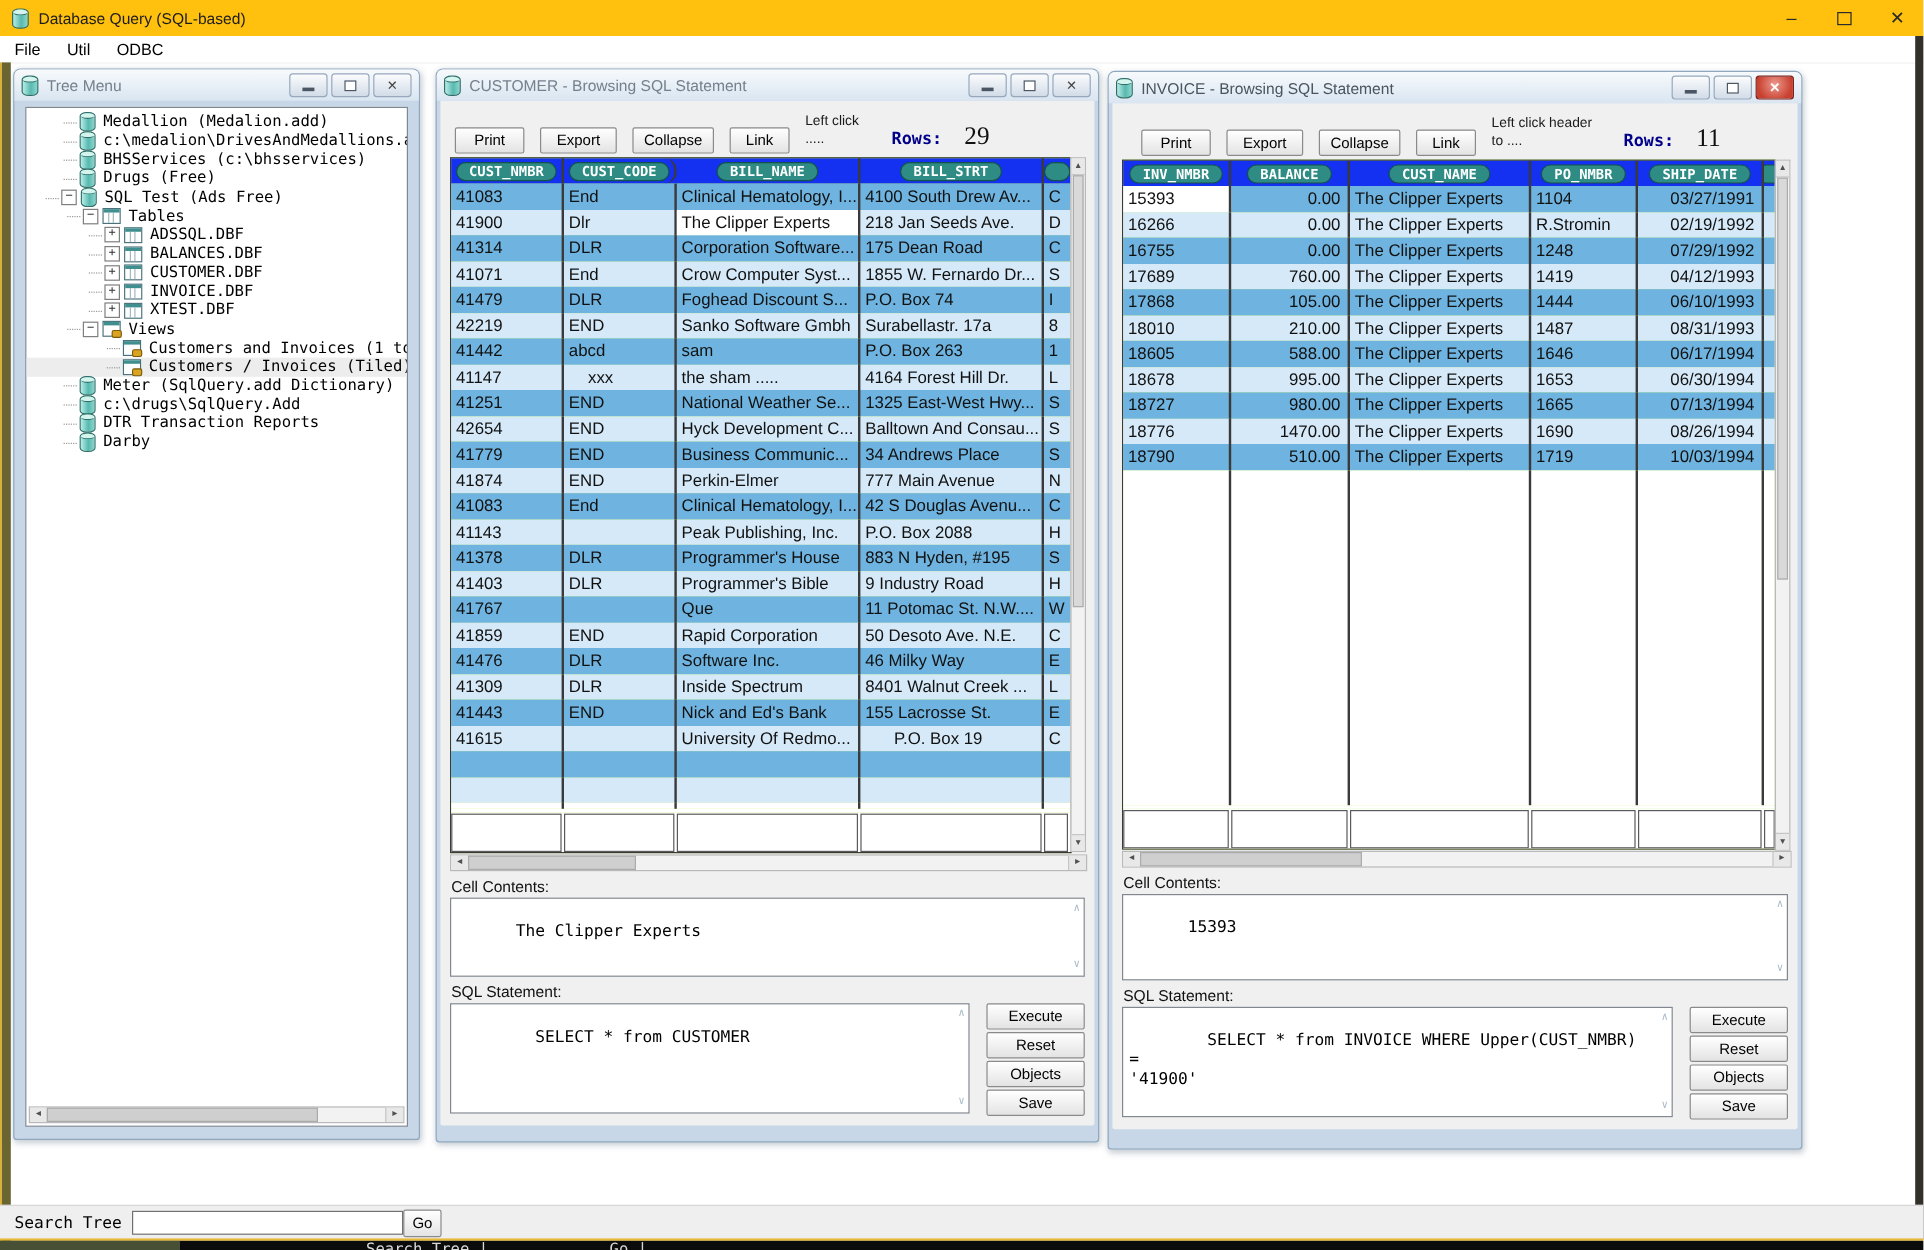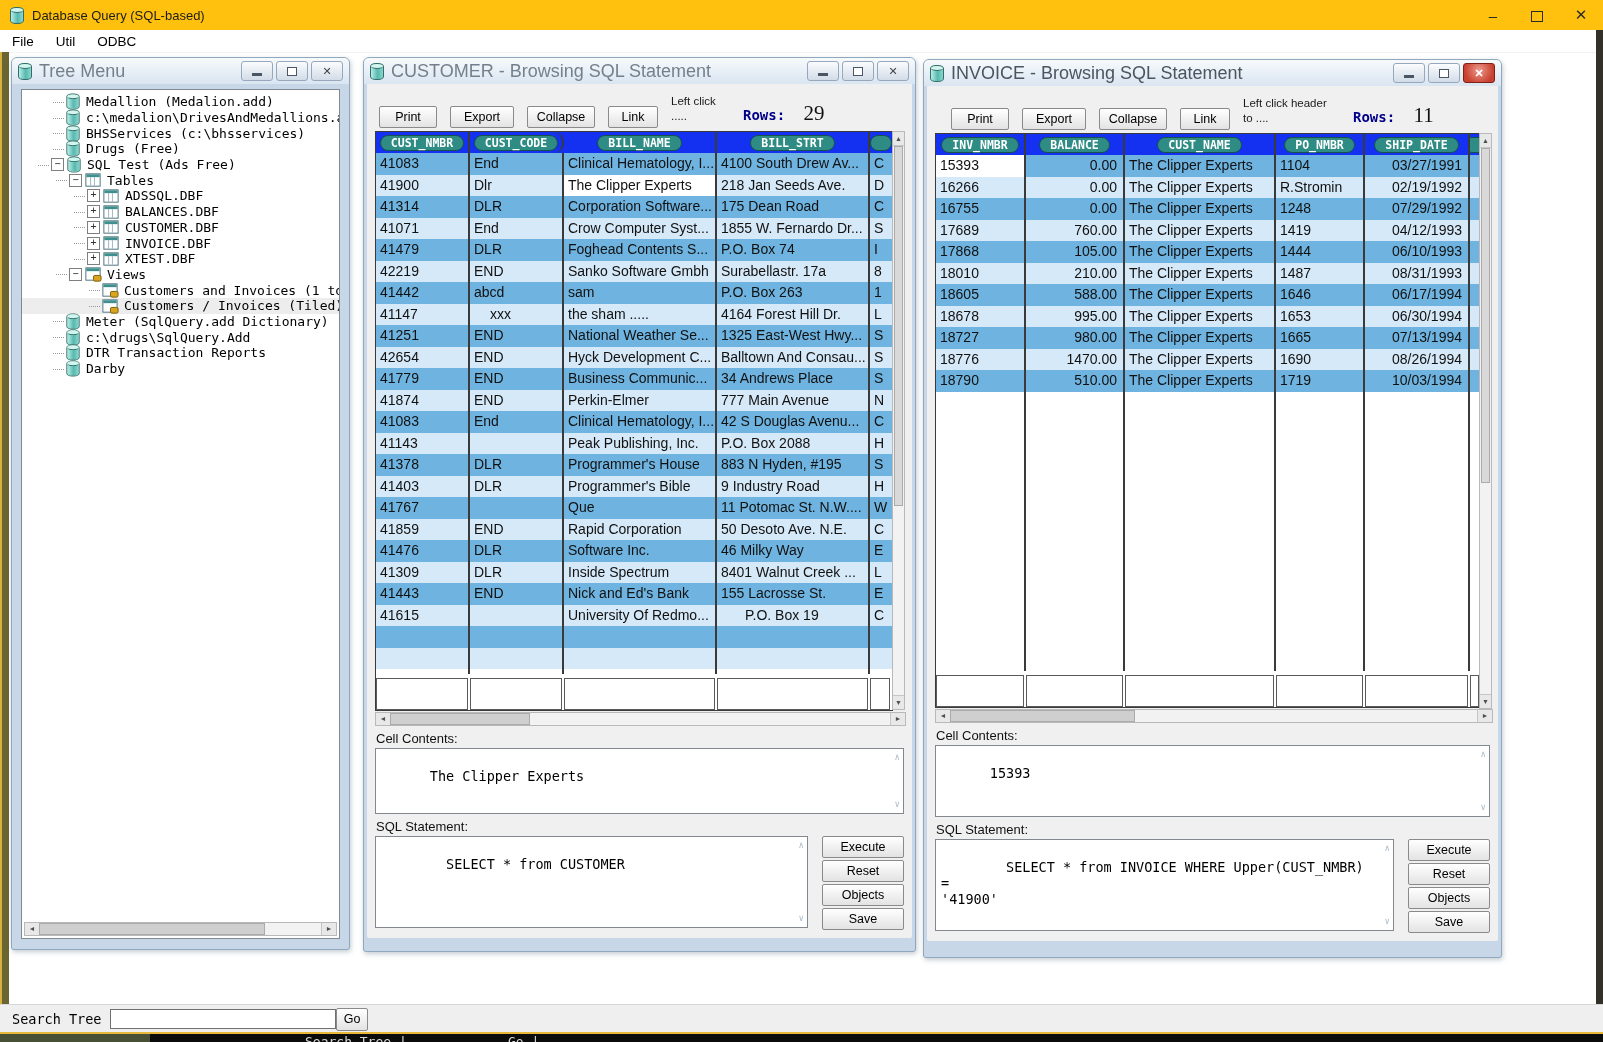--- a/index.html
+++ b/index.html
@@ -12,21 +12,21 @@
   .titlebar .sp{flex:1;}
   .winctl{width:44px;text-align:center;color:#2b2b2b;font-size:15px;cursor:default;}
   .winctl .sqg{display:inline-block;width:10px;height:9px;border:1.5px solid #2b2b2b;vertical-align:middle;}
   .menubar{position:absolute;left:0;top:30px;width:1603px;height:22px;background:#fff;display:flex;align-items:center;gap:22px;padding-left:12px;font-size:13.5px;color:#000;border-bottom:1px solid #f2f2f2;}
   .edge-left{position:absolute;left:0;top:52px;bottom:0;width:9px;background:linear-gradient(90deg,#d8b13c 0 2px,#6a6531 2px);}
   .edge-right{position:absolute;right:0;top:30px;height:1003px;width:7px;background:#33302a;}
 
   
   .win{position:absolute;background:#C7D7E7;border:1px solid #8FA8BE;border-radius:6px 6px 3px 3px;box-shadow:1px 2px 5px rgba(90,110,130,.35);}
   .caption{height:26px;display:flex;align-items:center;padding:0 6px;background:linear-gradient(#F7FAFC,#D9E5F1);border-radius:5px 5px 0 0;}
-  .ctitle{font-size:18px;color:#75808d;margin-left:7px;white-space:nowrap;overflow:hidden;flex:1;}
+  .ctitle{font-size:13px;color:#75808d;margin-left:7px;white-space:nowrap;overflow:hidden;flex:1;}
   .cbtn{width:30px;height:18px;margin-left:3px;border:1px solid #98A8BC;border-radius:3px;background:linear-gradient(#FBFCFD,#D2DCE8);display:flex;align-items:center;justify-content:center;font-size:11px;color:#444;}
   .cbtn .bar{width:10px;height:3px;background:#4a5664;margin-top:7px;}
   .cbtn .rst{width:8px;height:7px;border:1px solid #4a5664;background:#fff;}
   .cbtn.red{background:radial-gradient(circle at 50% 35%,#ED9A8E,#C8402F 75%);border-color:#7E2018;color:#fff;font-weight:bold;}
   .wbody{background:#F0F0F0;margin:0 3px 3px;border-radius:0 0 2px 2px;padding:4px 8px 8px;position:relative;}
 
   
   .icon-db{display:inline-block;width:12px;height:15px;background:linear-gradient(90deg,#B9EDE6,#58B9B0 55%,#8AD6CD);border:1px solid #2F6F68;border-radius:6px/3.5px;position:relative;}
   .icon-db::before{content:"";position:absolute;left:0;right:0;top:0;height:4px;background:#D4F4EE;border-bottom:1px solid #2F6F68;border-radius:50%;}
   .icon-table{display:inline-block;width:14px;height:12px;background:#fff;border:1px solid #47707A;position:relative;}
@@ -309,21 +309,21 @@
           <div class="g-row b">
             <div class="g-cell" style="width: 94px;">41071</div>
             <div class="g-cell" style="width: 94px;">End</div>
             <div class="g-cell" style="width: 153px;">Crow Computer Syst...</div>
             <div class="g-cell" style="width: 153px;">1855 W. Fernardo Dr...</div>
             <div class="g-cell" style="width: 22px;">S</div>
           </div>
           <div class="g-row a">
             <div class="g-cell" style="width: 94px;">41479</div>
             <div class="g-cell" style="width: 94px;">DLR</div>
-            <div class="g-cell" style="width: 153px;">Foghead Contents S...</div>
+            <div class="g-cell" style="width: 153px;">Foghead Discount S...</div>
             <div class="g-cell" style="width: 153px;">P.O. Box 74</div>
             <div class="g-cell" style="width: 22px;">I</div>
           </div>
           <div class="g-row b">
             <div class="g-cell" style="width: 94px;">42219</div>
             <div class="g-cell" style="width: 94px;">END</div>
             <div class="g-cell" style="width: 153px;">Sanko Software Gmbh</div>
             <div class="g-cell" style="width: 153px;">Surabellastr. 17a</div>
             <div class="g-cell" style="width: 22px;">8</div>
           </div>

